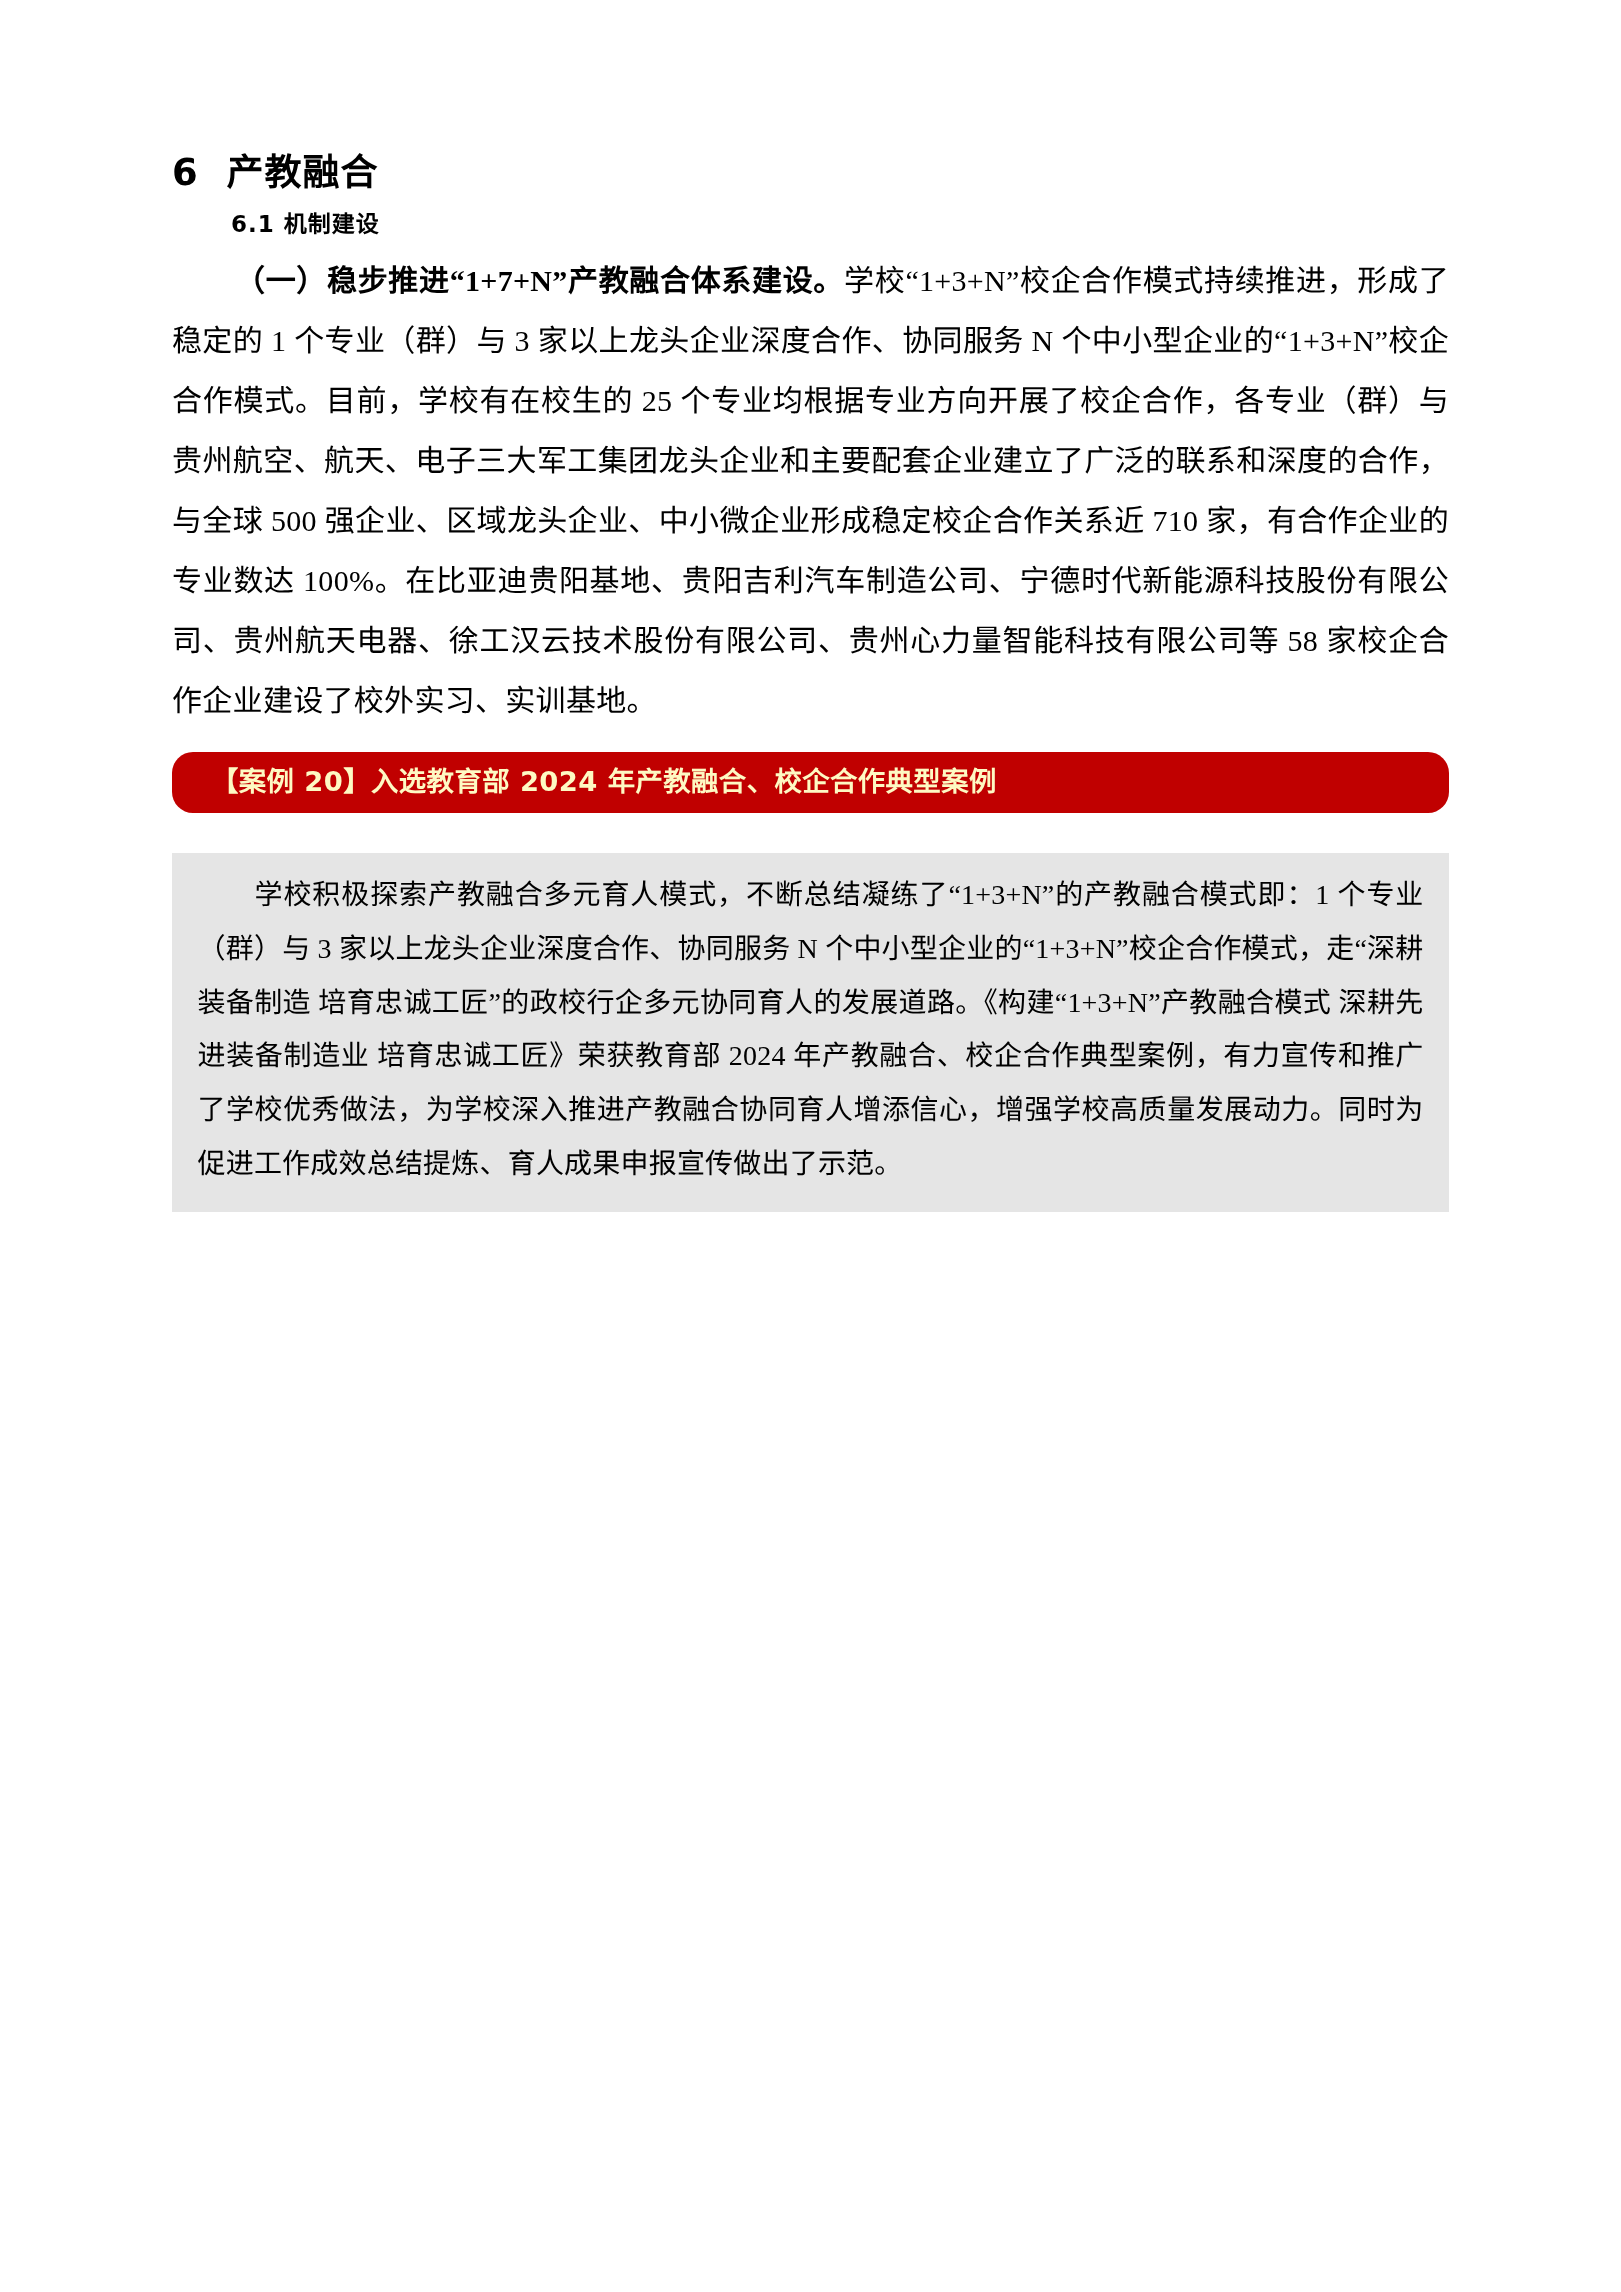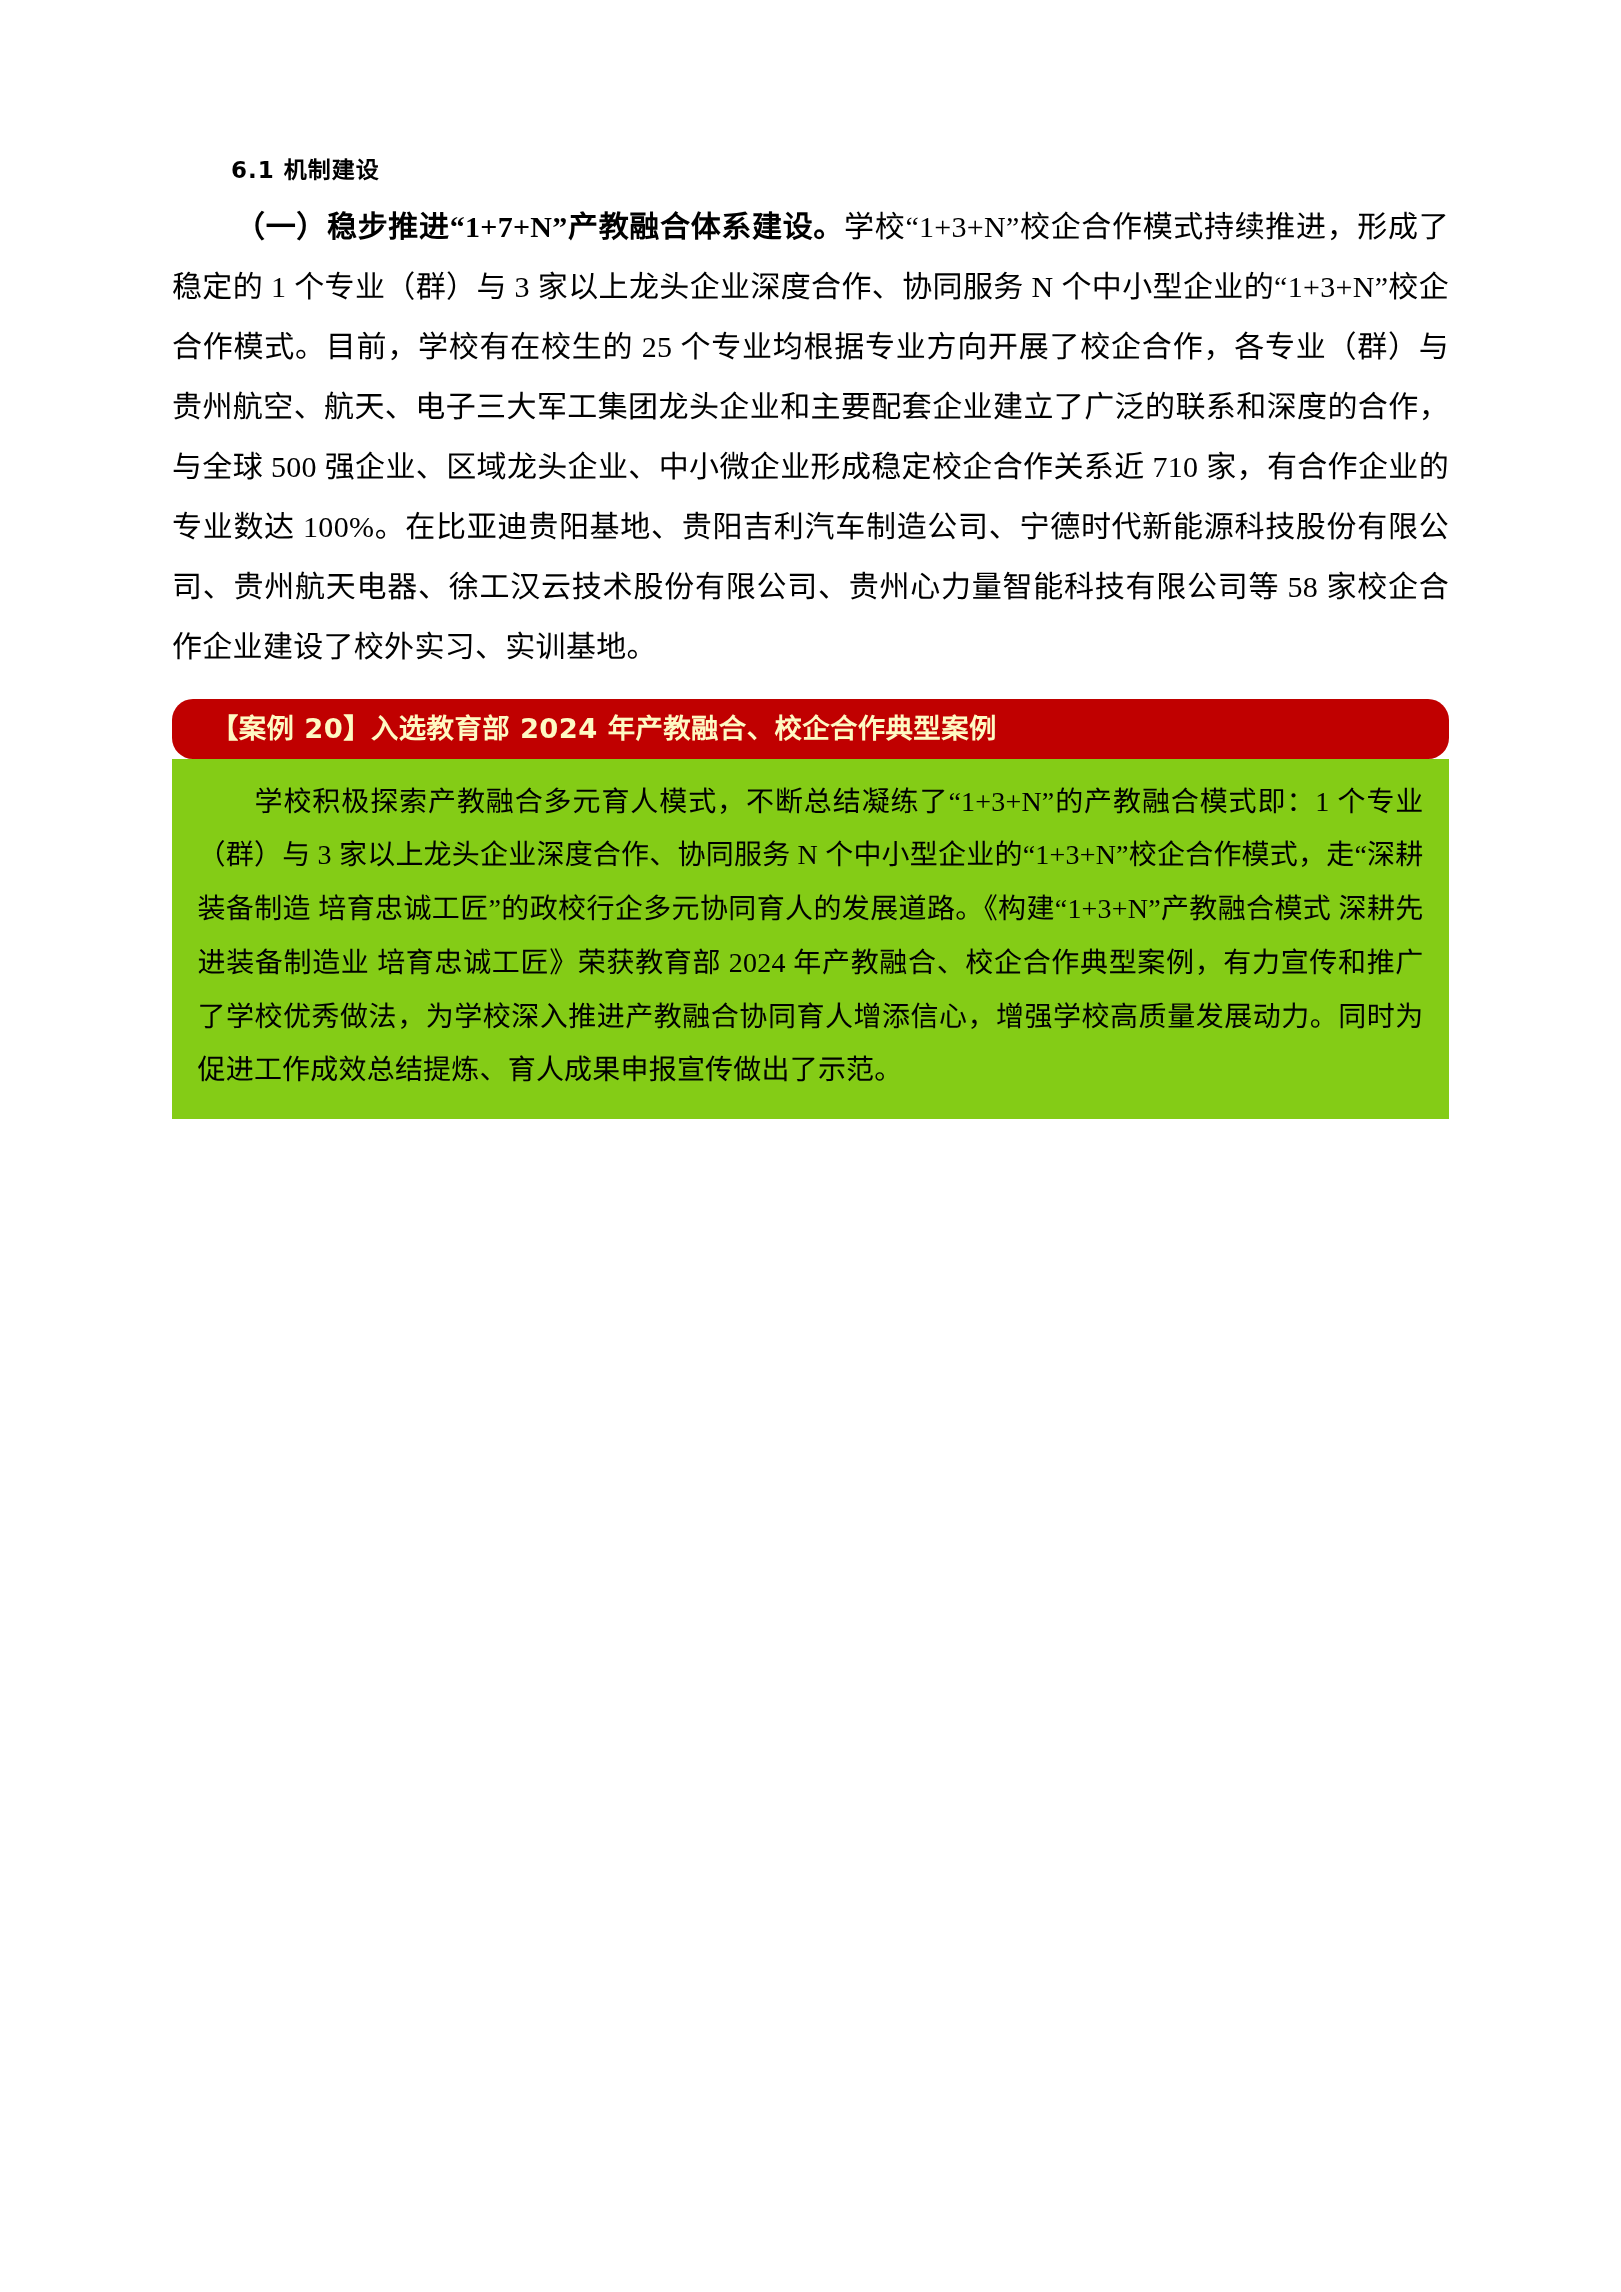--- a/index.html
+++ b/index.html
@@ -65,22 +65,23 @@
     color: #fef9c3;
     font-family: "DejaVu Sans", "Liberation Sans", sans-serif;
     font-weight: bold;
     font-size: 27.4px;
     line-height: 1.55;
     padding: 8.8px 0 8.8px 39px;
     letter-spacing: 0.4px;
     border-radius: 21px;
   }
   .case-body {
-    background: #84cc16;
+    background: #e5e5e5;
     padding: 15.7px 25.5px 21.6px 25.5px;
+    margin-top: 40px;
   }
   .case-par {
     font-size: 28px;
     line-height: 1.92;
     text-align: justify;
     text-justify: inter-ideograph;
     text-indent: 57px;
     margin: 0;
     letter-spacing: 0.2px;
   }
@@ -98,20 +99,23 @@
     font-size: 26.5px;
     font-family: "Liberation Serif", serif;
     letter-spacing: 2px;
   }
 </style>
 </head>
 <body>
 
 <div class="page">
 
+  <h1 class="h1">
+    <span>6</span>&nbsp;&nbsp;<span>产教融合</span>
+  </h1>
 
   <h2 class="h2">6.1  机制建设</h2>
 
   <p class="body-par"><b>（一）稳步推进“1+7+N”产教融合体系建设。</b><span>学校“1+3+N”校企合作模式持续推进，形成了稳定的 1 个专业（群）与 3 家以上龙头企业深度合作、协同服务 N 个中小型企业的“1+3+N”校企合作模式。目前，学校有在校生的 25 个专业均根据专业方向开展了校企合作，各专业（群）与贵州航空、航天、电子三大军工集团龙头企业和主要配套企业建立了广泛的联系和深度的合作，与全球 500 强企业、区域龙头企业、中小微企业形成稳定校企合作关系近 710 家，有合作企业的专业数达 100%。在比亚迪贵阳基地、贵阳吉利汽车制造公司、宁德时代新能源科技股份有限公司、贵州航天电器、徐工汉云技术股份有限公司、贵州心力量智能科技有限公司等 58 家校企合作企业建设了校外实习、实训基地。</span></p>
 
   <div class="case-box">
     <div class="case-header">【案例 20】入选教育部 2024 年产教融合、校企合作典型案例</div>
     <div class="case-body">
       <p class="case-par">学校积极探索产教融合多元育人模式，不断总结凝练了“1+3+N”的产教融合模式即：1 个专业（群）与 3 家以上龙头企业深度合作、协同服务 N 个中小型企业的“1+3+N”校企合作模式，走“深耕装备制造 培育忠诚工匠”的政校行企多元协同育人的发展道路。《构建“1+3+N”产教融合模式 深耕先进装备制造业 培育忠诚工匠》荣获教育部 2024 年产教融合、校企合作典型案例，有力宣传和推广了学校优秀做法，为学校深入推进产教融合协同育人增添信心，增强学校高质量发展动力。同时为促进工作成效总结提炼、育人成果申报宣传做出了示范。</p>
     </div>

